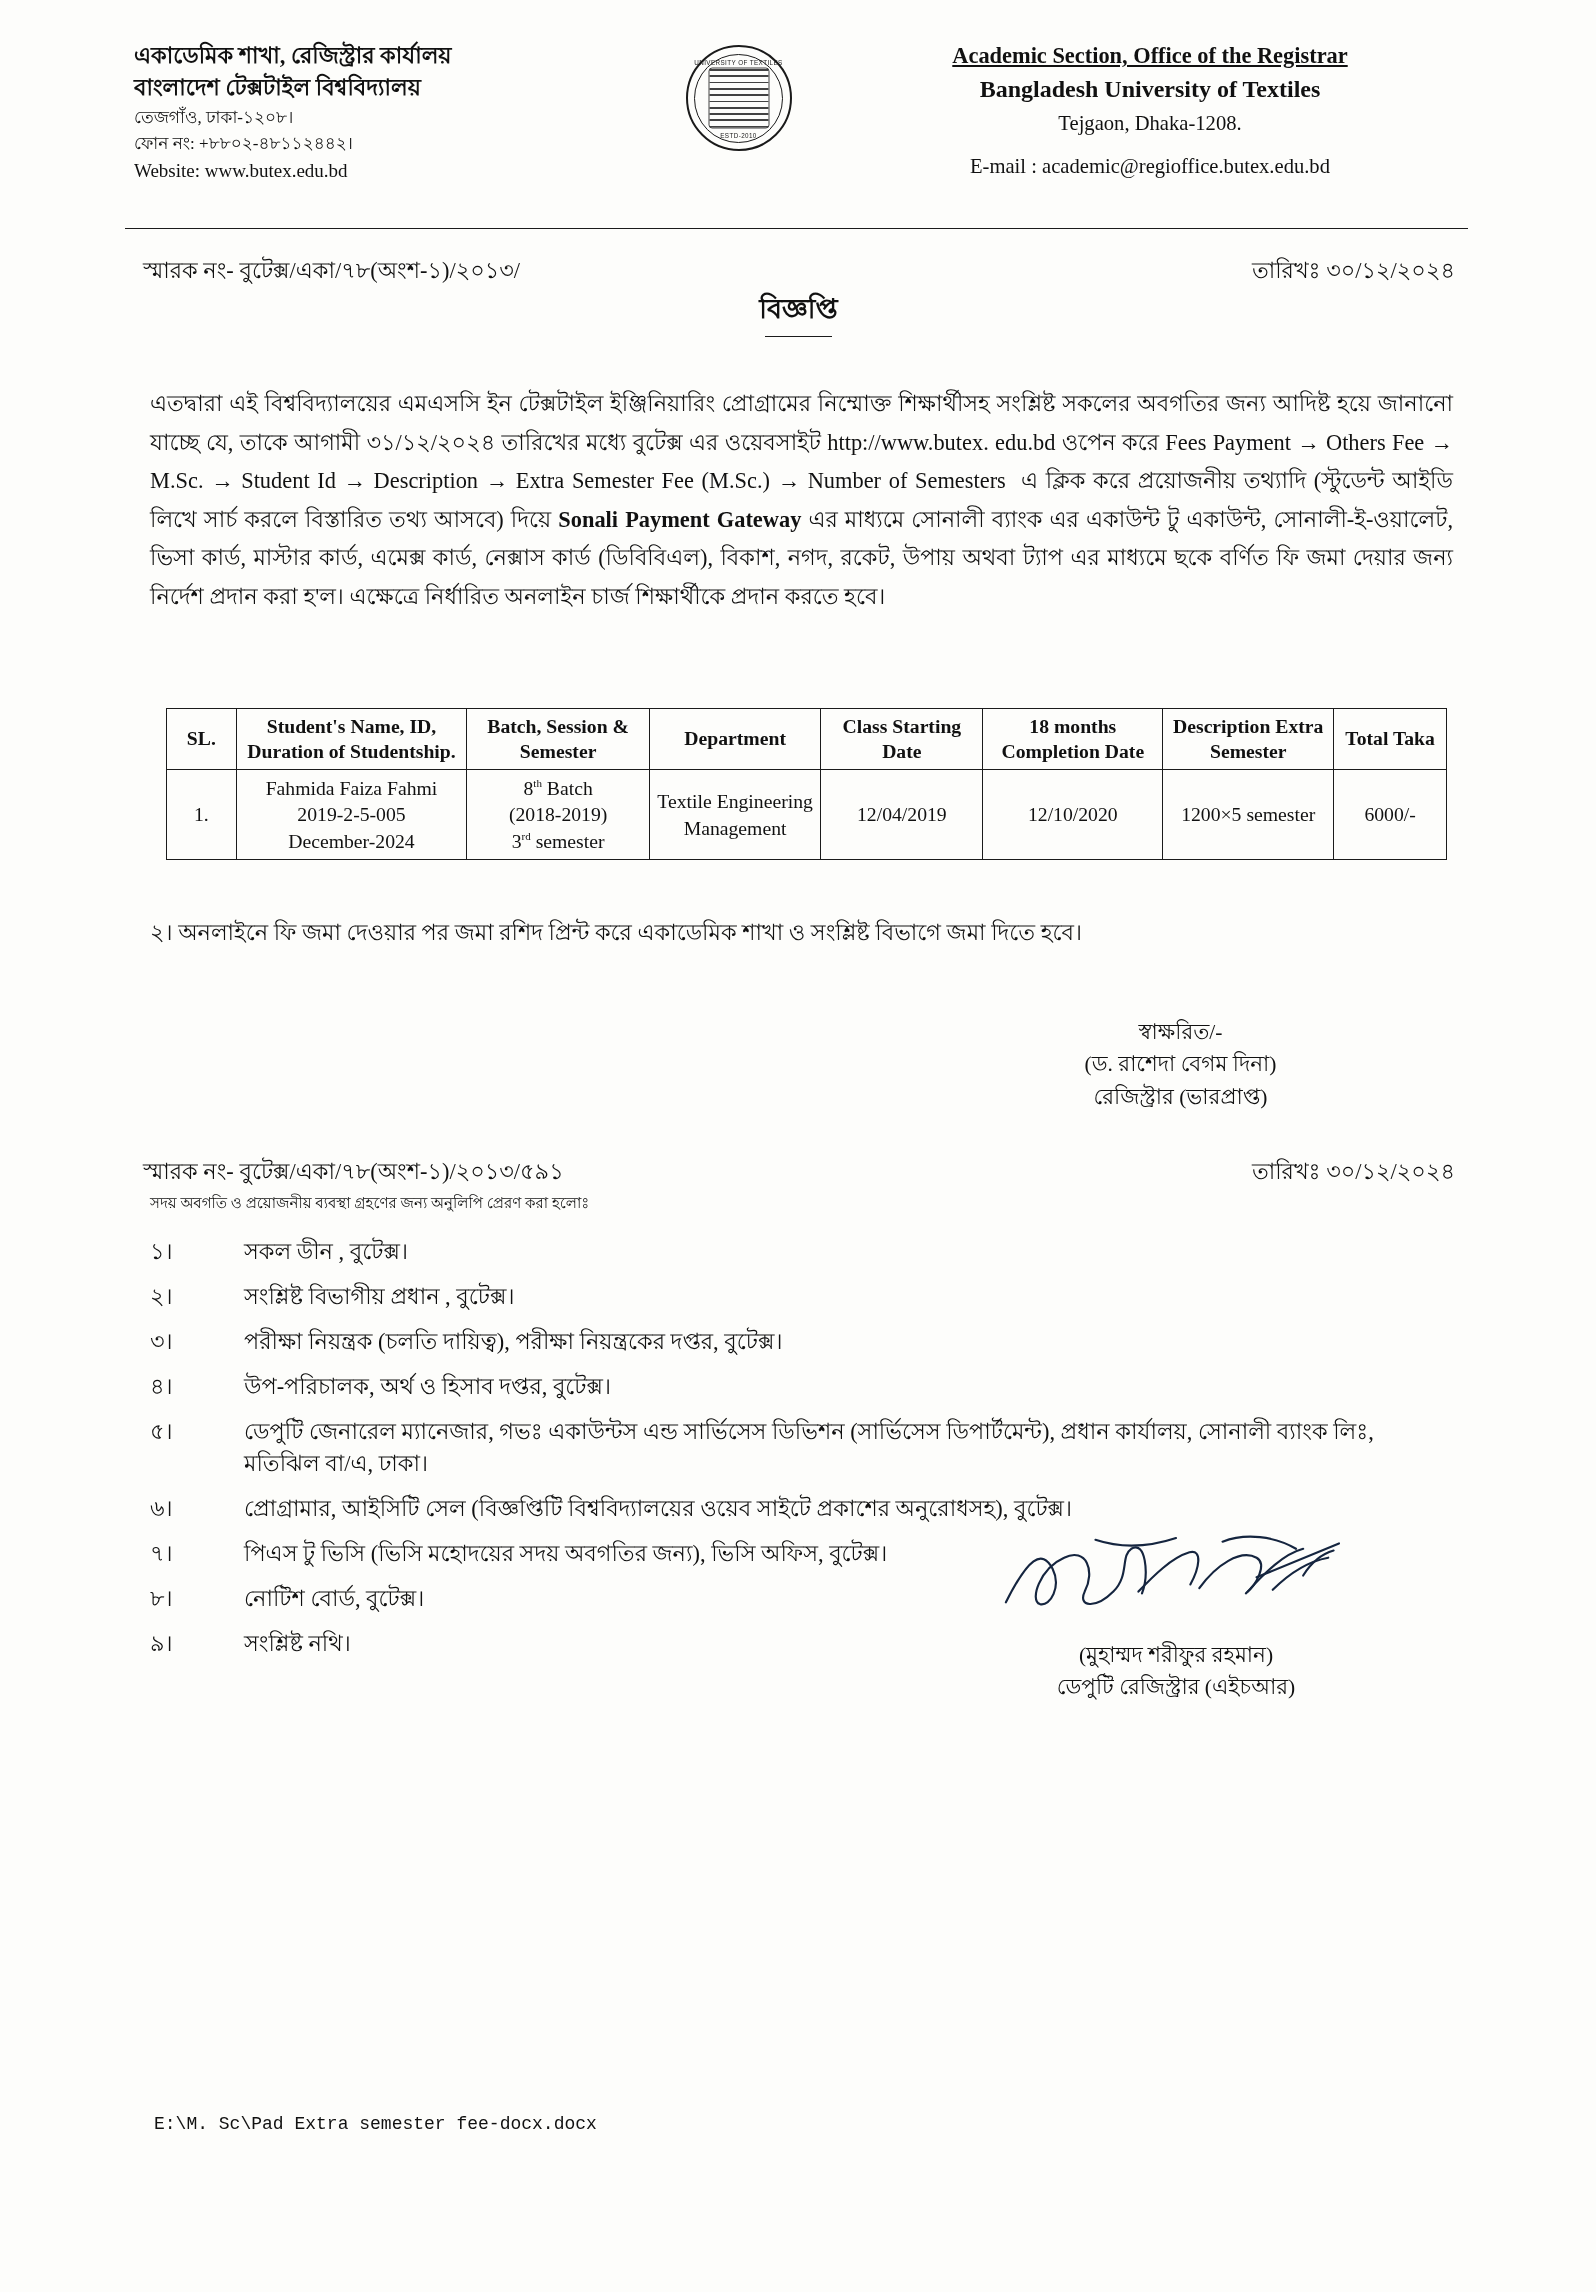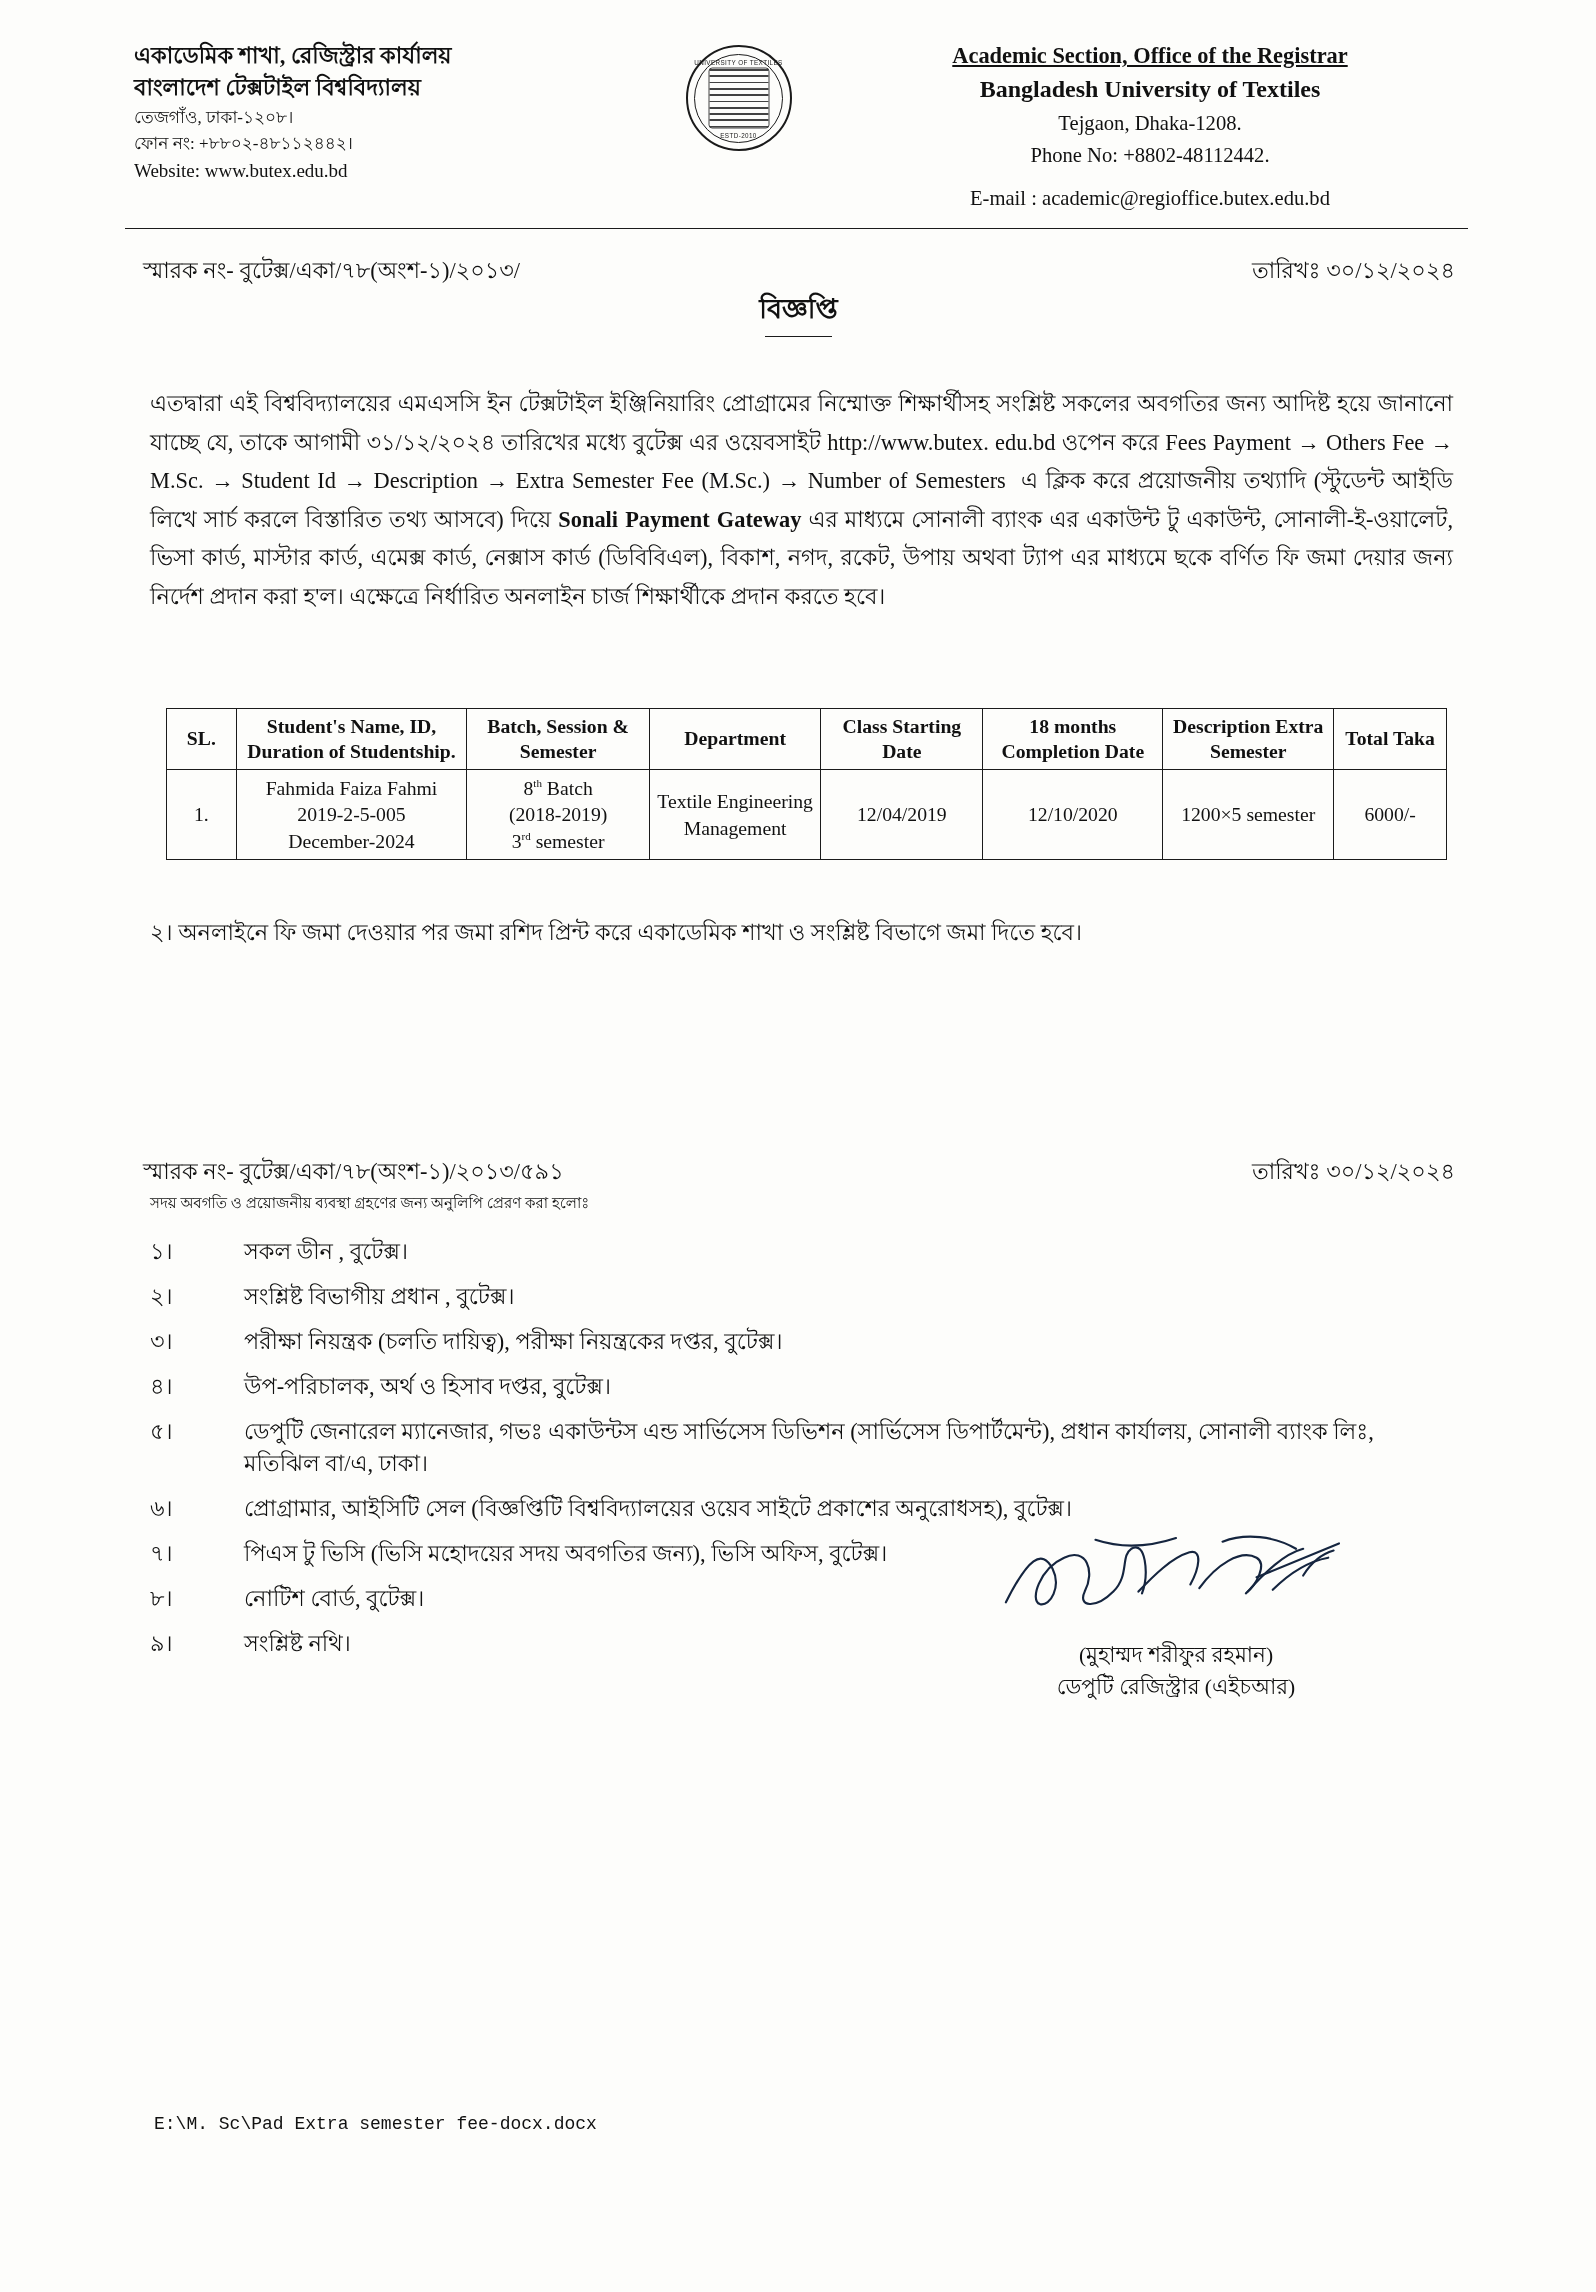--- a/index.html
+++ b/index.html
@@ -321,21 +321,20 @@
         <div class="seal-top-text">UNIVERSITY OF TEXTILES</div>
         <div class="seal-inner"></div>
         <div class="seal-bottom-text">ESTD-2010</div>
       </div>
     </div>
 
     <div class="lh-right">
       <div class="en1">Academic Section, Office of the Registrar</div>
       <div class="en2">Bangladesh University of Textiles</div>
       <div class="en3">Tejgaon, Dhaka-1208.</div>
-      <div class="en4">Phone No: +8802-48112442.</div>
       <div class="en5">E-mail : academic@regioffice.butex.edu.bd</div>
     </div>
   </div>
 
   <div class="hr-main"></div>
 
   <div class="memo-row">
     <div>স্মারক নং- বুটেক্স/একা/৭৮(অংশ-১)/২০১৩/</div>
     <div>তারিখঃ ৩০/১২/২০২৪</div>
   </div>
@@ -380,20 +379,25 @@
           <td>12/10/2020</td>
           <td>1200×5 semester</td>
           <td>6000/-</td>
         </tr>
       </tbody>
     </table>
   </div>
 
   <div class="point2">২। অনলাইনে ফি জমা দেওয়ার পর জমা রশিদ প্রিন্ট করে একাডেমিক শাখা ও সংশ্লিষ্ট বিভাগে জমা দিতে হবে।</div>
 
+  <div class="sig1">
+    <div>স্বাক্ষরিত/-</div>
+    <div>(ড. রাশেদা বেগম দিনা)</div>
+    <div>রেজিস্ট্রার (ভারপ্রাপ্ত)</div>
+  </div>
 
   <div class="memo-row2">
     <div>স্মারক নং- বুটেক্স/একা/৭৮(অংশ-১)/২০১৩/৫৯১</div>
     <div>তারিখঃ ৩০/১২/২০২৪</div>
   </div>
   <div class="copy-line">সদয় অবগতি ও প্রয়োজনীয় ব্যবস্থা গ্রহণের জন্য অনুলিপি প্রেরণ করা হলোঃ</div>
 
   <div class="cc-list">
     <div class="cc-item">
       <div class="cc-num">১।</div>

